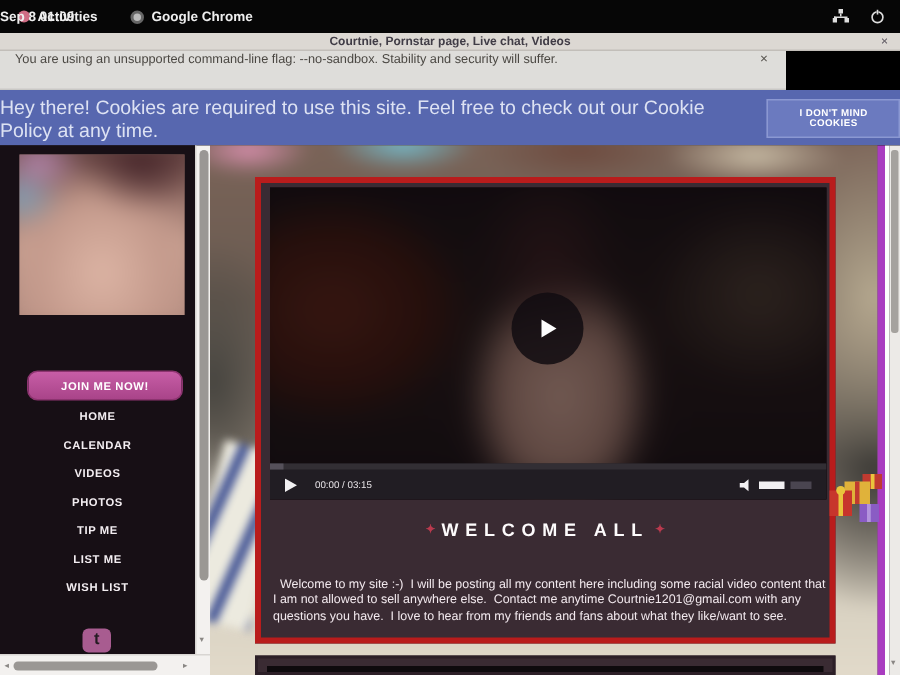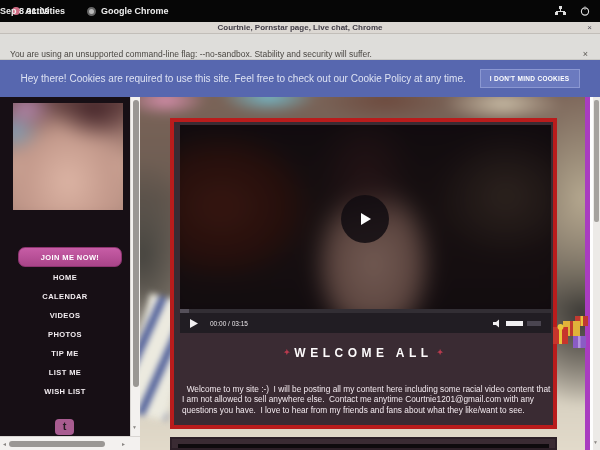--- a/index.html
+++ b/index.html
@@ -19,29 +19,29 @@
   .topbar .right { margin-left:auto; display:flex; align-items:center; gap:14px; margin-right:10px; z-index:2; }
   .net-icon svg, .power-icon svg { display:block; }
 
   
   .titlebar { position:absolute; left:0; top:22px; width:600px; height:12px; background:#dcd8d3;
     border-bottom:1px solid #c2beb9; display:flex; align-items:center; justify-content:center; }
   .titlebar .t { font-size:8px; font-weight:bold; color:#403c46; }
   .titlebar .x { position:absolute; right:8px; top:1px; font-size:8px; color:#55505a; cursor:default; }
 
   
-  .infobar { position:absolute; left:0; top:34px; width:600px; height:26px; background:#deddda;
-    border-bottom:1px solid #c9c8c5; display:flex; align-items:flex-end; }
+  .infobar { position:absolute; left:0; top:34px; width:524px; height:26px; background:#deddda;
+    border-bottom:1px solid #c9c8c5; display:flex; align-items:flex-start; }
   .infobar .msg { font-size:8.5px; color:#4a4742; margin-left:10px; }
   .infobar .x { position:absolute; right:12px; font-size:9px; color:#5a5752; cursor:default; }
 
   
   .cookiebar { position:absolute; left:0; top:60px; width:600px; height:37px; background:#5767af;
     display:flex; align-items:center; justify-content:center; gap:14px; }
-  .cookiebar .msg { font-size:10px; color:#dde2f3; }
+  .cookiebar .msg { font-size:13px; color:#dde2f3; }
   .cookie-btn { font-size:6.5px; font-weight:bold; color:#fff; background:#6b7abf;
     border:1px solid #8b98d2; padding:5px 9px; letter-spacing:.3px; cursor:pointer; }
 
   
   .page { position:absolute; left:0; top:97px; width:600px; height:353px; background:#2a2026; }
 
   
   .sidebar { position:absolute; left:0; top:0; width:130px; height:353px; background:#170f15; }
   .side-photo { position:absolute; left:13px; top:6px; width:110px; height:107px; overflow:hidden; background:#8a6a60; }
   .side-photo .blur { position:absolute; left:-10px; top:-10px; right:-10px; bottom:-10px; filter:blur(7px);
@@ -165,21 +165,21 @@
         <svg width="10" height="10" viewBox="0 0 10 10">
             <circle cx="5" cy="5.5" r="3.6" fill="none" stroke="#ddd" stroke-width="1.1"></circle>
             <rect x="4.4" y="0" width="1.2" height="4" fill="#060606"></rect>
             <rect x="4.45" y="0.5" width="1.1" height="3.2" fill="#ddd"></rect>
           </svg>
       </span>
     </div>
   </div>
 
   <div class="titlebar">
-    <span class="t">Courtnie, Pornstar page, Live chat, Chrome</span>
+    <span class="t">Courtnie, Pornstar page, Live chat, Videos</span>
     <span class="x">×</span>
   </div>
 
   <div class="infobar">
     <span class="msg">You are using an unsupported command-line flag: --no-sandbox. Stability and security will suffer.</span>
     <span class="x">×</span>
   </div>
 
   <div class="cookiebar">
     <span class="msg">Hey there! Cookies are required to use this site. Feel free to check out our Cookie Policy at any time.</span>

